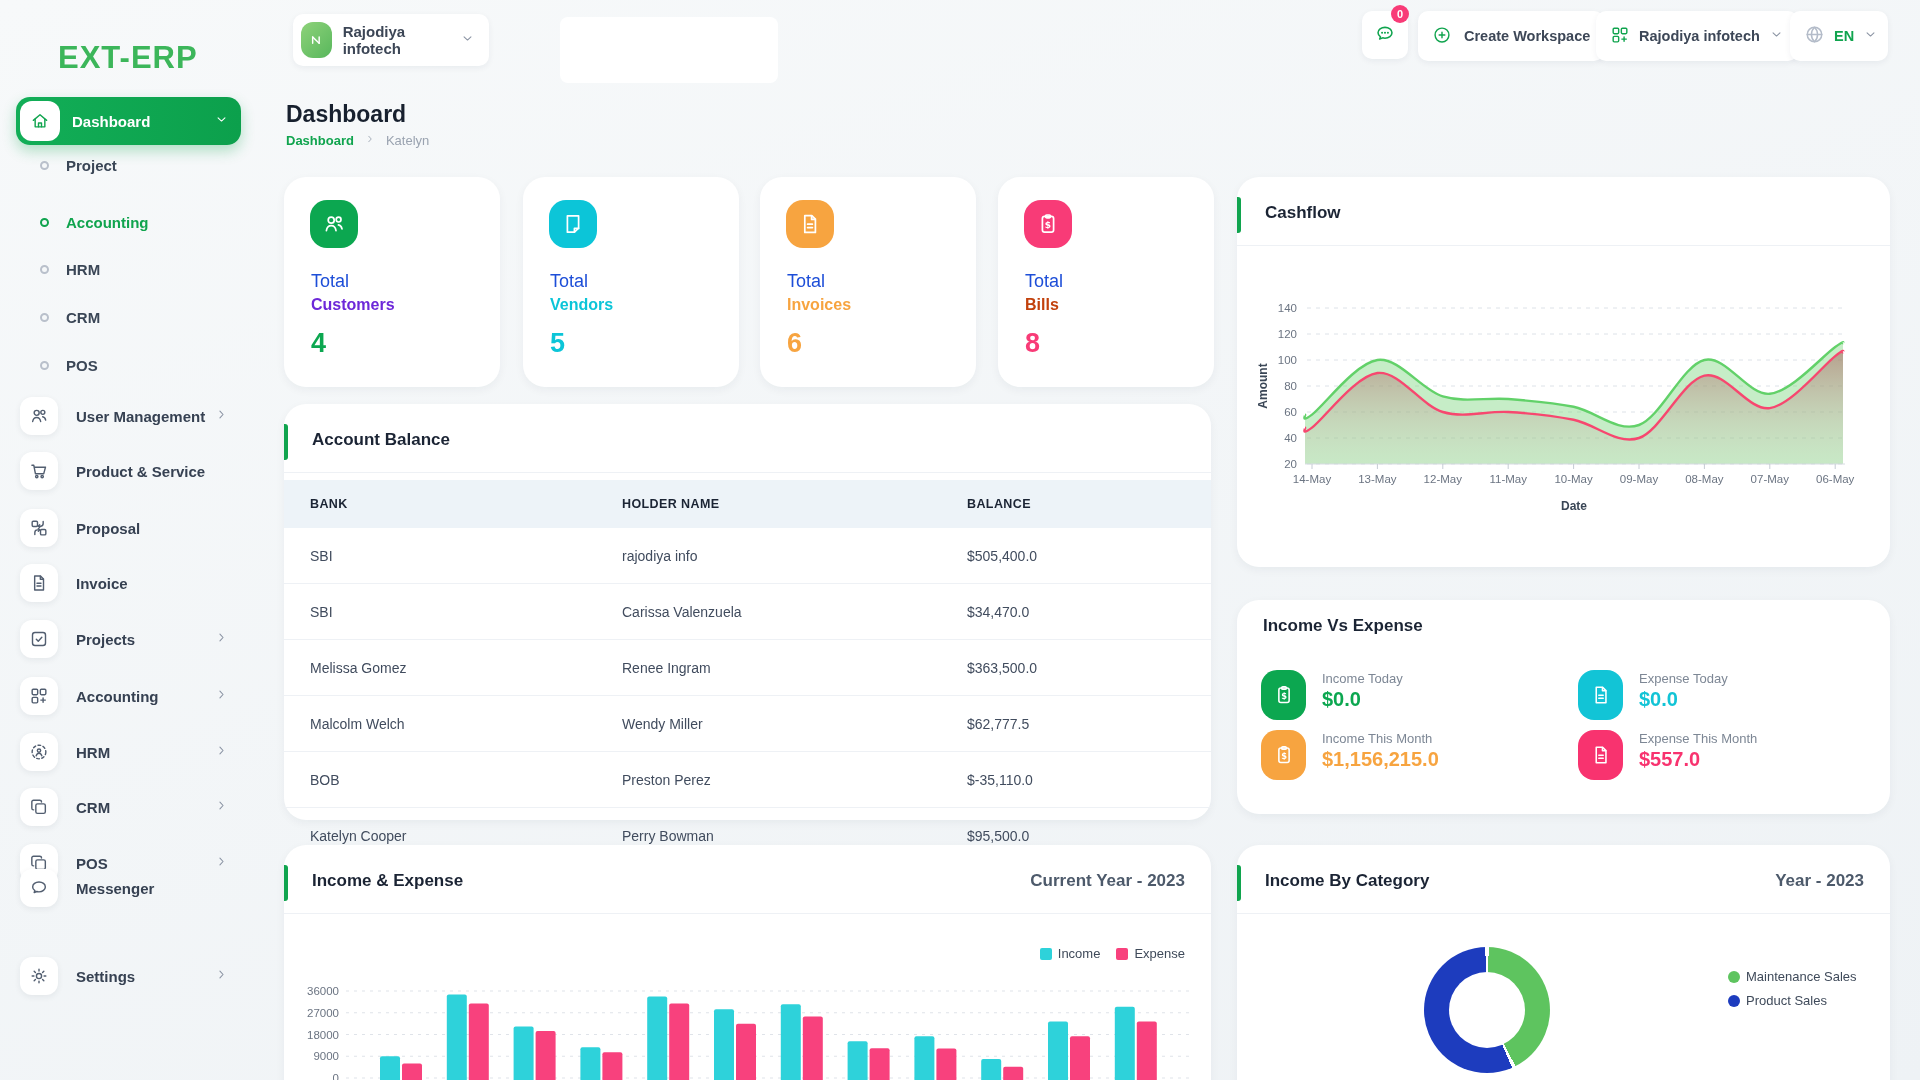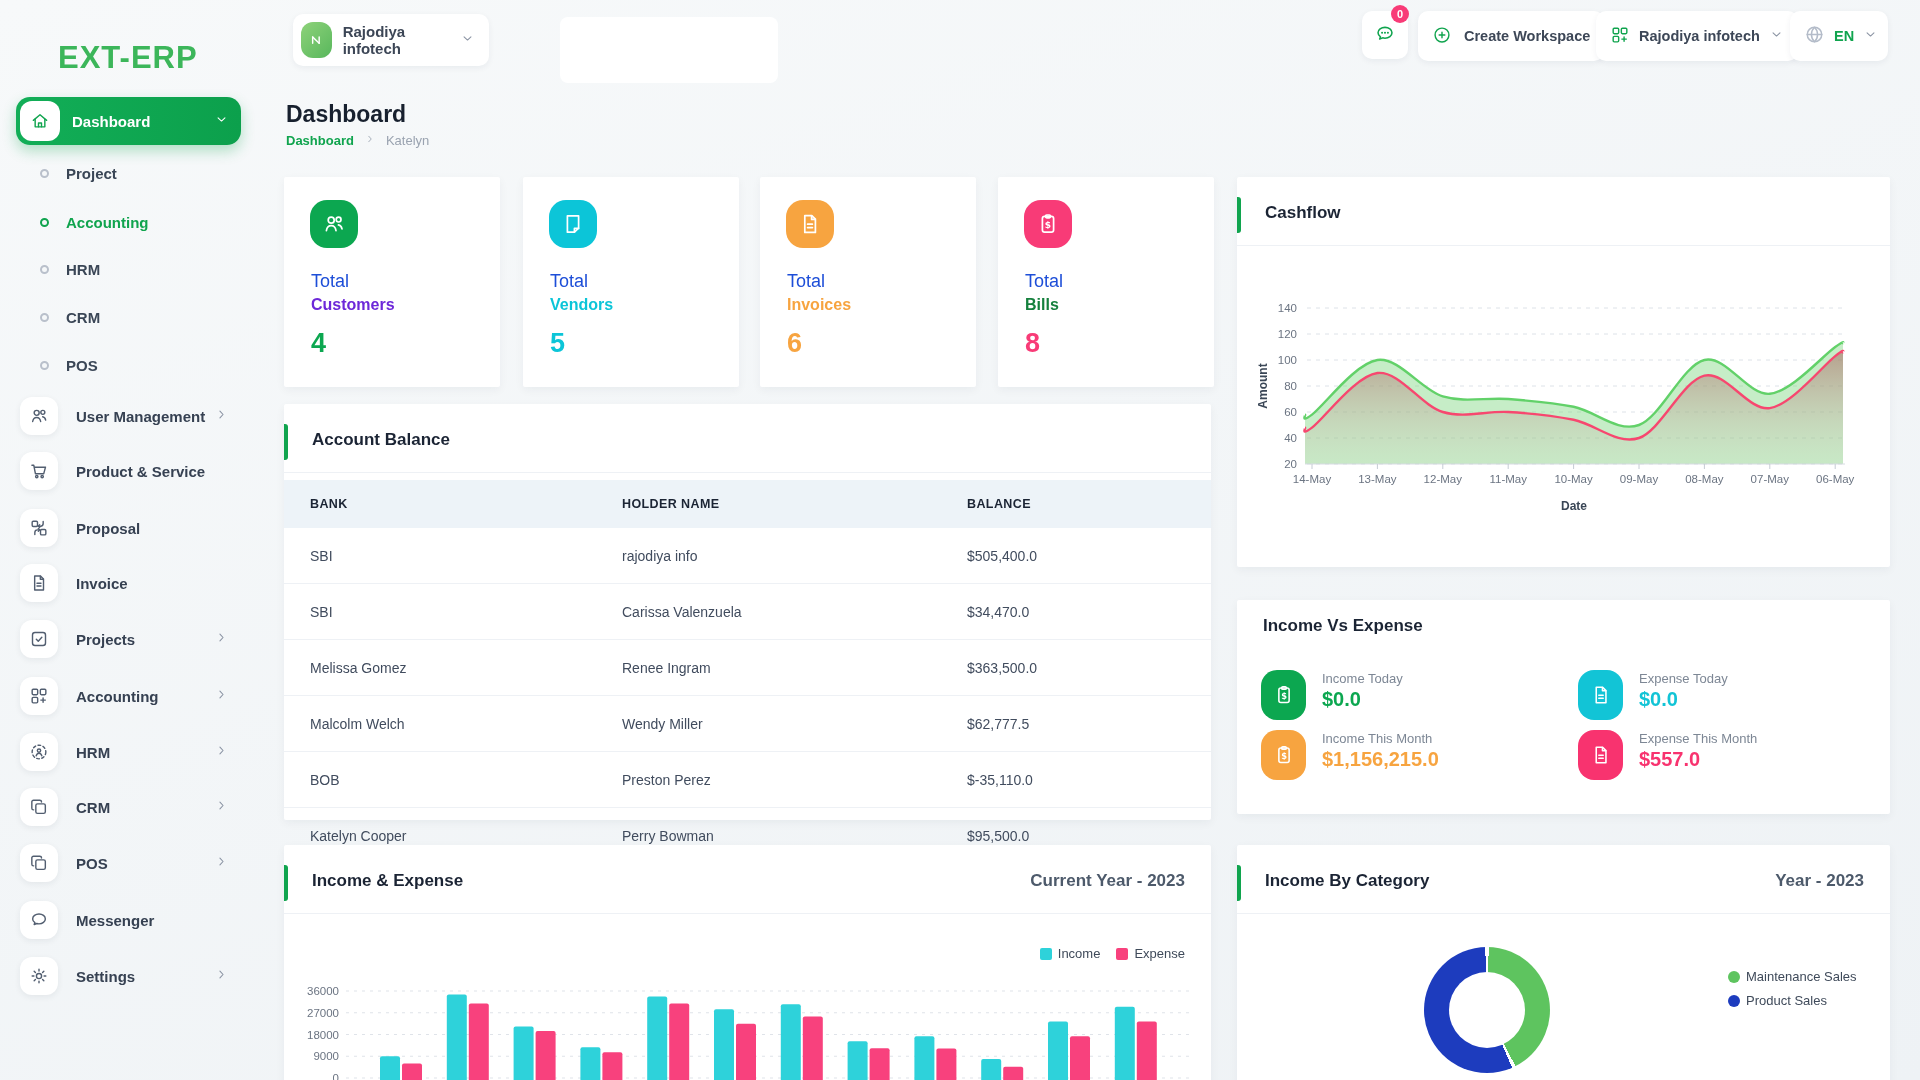--- a/index.html
+++ b/index.html
@@ -56,21 +56,21 @@
   .sb-item .lbl { position:absolute; left:76px; font-size:15px; font-weight:600; color:#364152; white-space:nowrap; }
   .sb-item .chev { position:absolute; left:214px; }
 
   
   .page-title { position:absolute; left:286px; top:101px; font-size:23px; font-weight:700; color:#17202e; }
   .crumbs { position:absolute; left:286px; top:133px; font-size:13px; display:flex; gap:10px; align-items:center; }
   .crumbs .root { color:#10a44e; font-weight:600; cursor:pointer; }
   .crumbs .sep svg { width:12px; height:12px; color:#9aa3b0; }
   .crumbs .cur { color:#9aa3b0; }
 
-  .card { position:absolute; background:#fff; border-radius:2px; box-shadow:0 3px 10px rgba(20,30,50,.05); }
+  .card { position:absolute; background:#fff; border-radius:22px; box-shadow:0 3px 10px rgba(20,30,50,.05); }
   .accent { position:absolute; left:0; top:20px; width:4px; height:36px; background:#10a44e; border-radius:0 3px 3px 0; }
   .card-title { position:absolute; left:28px; top:26px; font-size:17px; font-weight:700; color:#1b2434; }
   .card-sub { position:absolute; right:26px; top:26px; font-size:17px; font-weight:600; color:#4d5a6b; }
   .card-divider { position:absolute; left:0; top:68px; width:100%; height:1px; background:#eef1f5; }
 
   .stat-card { top:177px; width:216px; height:210px; cursor:pointer; }
   .stat-card .squircle { position:absolute; left:26px; top:23px; width:48px; height:48px; border-radius:17px;
           display:flex; align-items:center; justify-content:center; }
   .stat-card .squircle svg { width:24px; height:24px; color:#fff; }
   .stat-card .prefix { position:absolute; left:27px; top:94px; font-size:18px; color:#1d4ed8; }
@@ -189,21 +189,21 @@
           <path d="M6.2 9.8V19h11.6V9.8"></path>
           <path d="M10.2 19v-4.6h3.6V19"></path>
         </svg>
       </span>
     <span class="lbl">Dashboard</span>
     <span class="chev"><svg viewBox="0 0 24 24" fill="none" stroke="currentColor" stroke-width="1.7" stroke-linecap="round" stroke-linejoin="round">
           <path d="m6.5 9.5 5.5 5 5.5-5"></path>
         </svg></span>
   </div>
   <div id="sb-shortcuts">
-      <div class="sb-shortcut" style="top: 159px; width: 260px; text-align: center;">
+      <div class="sb-shortcut" style="top: 151px; width: 260px; text-align: center;">
         <span class="bullet"></span>
         <span class="lbl">Project</span>
       </div>
       <div class="sb-shortcut active" style="top: 208px; width: 260px;">
         <span class="bullet"></span>
         <span class="lbl">Accounting</span>
       </div>
       <div class="sb-shortcut" style="top: 255px; width: 260px;">
         <span class="bullet"></span>
         <span class="lbl">HRM</span>
@@ -322,21 +322,21 @@
           <svg viewBox="0 0 24 24" fill="none" stroke="currentColor" stroke-width="1.7" stroke-linecap="round" stroke-linejoin="round">
             <rect x="8.2" y="8.2" width="11.4" height="11.4" rx="2"></rect>
             <path d="M5.6 15.4h-.2a2 2 0 0 1-2-2V5.8a2 2 0 0 1 2-2h7.6a2 2 0 0 1 2 2v.2"></path>
           </svg>
         </span>
         <span class="lbl">POS</span>
         <span class="chev"><svg viewBox="0 0 24 24" fill="none" stroke="currentColor" stroke-width="1.7" stroke-linecap="round" stroke-linejoin="round">
             <path d="m9.5 6.5 5 5.5-5 5.5"></path>
           </svg></span>
       </div>
-      <div class="sb-item" style="top: 902px; padding-left: 16px;">
+      <div class="sb-item" style="top: 870px; padding-left: 16px;">
         <span class="tile">
           <svg viewBox="0 0 24 24" fill="none" stroke="currentColor" stroke-width="1.7" stroke-linecap="round" stroke-linejoin="round">
             <path d="M12 4.8c4.2 0 7.6 2.6 7.6 5.9s-3.4 5.9-7.6 5.9c-.9 0-1.8-.1-2.6-.4l-3.2 1.3.9-2.4c-1.7-1.1-2.7-2.7-2.7-4.4 0-3.3 3.4-5.9 7.6-5.9z"></path>
           </svg>
         </span>
         <span class="lbl">Messenger</span>
       </div>
       <div class="sb-item" style="top: 958px;">
         <span class="tile">
           <svg viewBox="0 0 24 24" fill="none" stroke="currentColor" stroke-width="1.7" stroke-linecap="round" stroke-linejoin="round">
@@ -400,21 +400,21 @@
       </div>
       <div class="card stat-card" style="left: 998px;">
         <span class="squircle" style="background: rgb(248, 59, 119);">
           <svg viewBox="0 0 24 24" fill="none" stroke="currentColor" stroke-width="1.7" stroke-linecap="round" stroke-linejoin="round">
             <rect x="6.4" y="4.4" width="11.2" height="15.8" rx="2.2"></rect>
             <rect x="9.5" y="3" width="5" height="2.8" rx="1.2"></rect>
             <text x="12" y="16" text-anchor="middle" font-size="9" font-weight="bold" fill="currentColor" stroke="none" font-family="DejaVu Sans,sans-serif">$</text>
           </svg>
         </span>
         <span class="prefix">Total</span>
-        <span class="lbl" style="color: #15803d;">Bills</span>
+        <span class="lbl" style="color: #c2410c;">Bills</span>
         <span class="val" style="color: rgb(248, 59, 119);">8</span>
       </div>
     </div>
 
   <div class="card" id="balance-card">
     <span class="accent"></span>
     <span class="card-title">Account Balance</span>
     <span class="card-divider"></span>
     <div class="tbl-head">
       <span class="c0">BANK</span>

